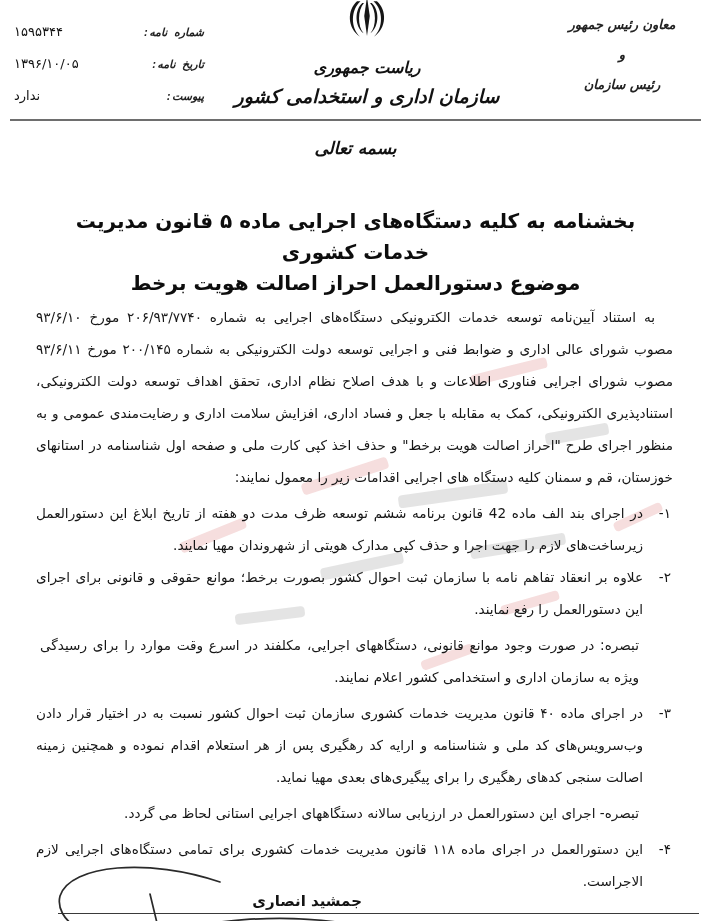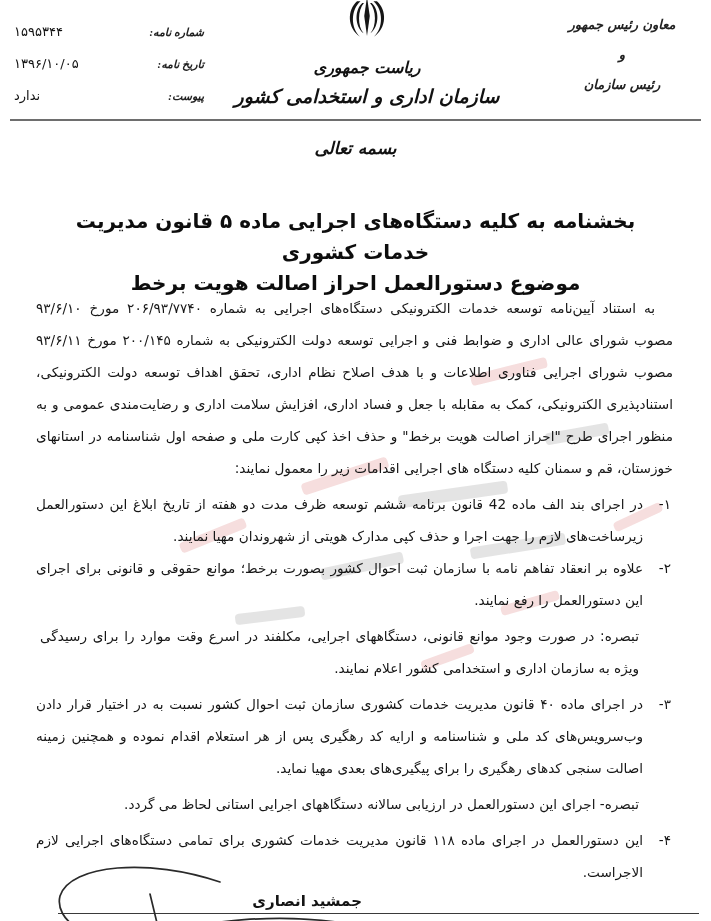--- a/index.html
+++ b/index.html
@@ -27,21 +27,21 @@
   }
   .hdr-center .l2{
     font-family:"DejaVu Serif",serif;font-style:italic;font-weight:bold;
     font-size:19px;margin-top:8px;color:#111;
   }
   .hdr-meta{
     position:absolute;top:24px;left:14px;width:190px;direction:rtl;
   }
   .meta-row{display:flex;justify-content:space-between;align-items:baseline;height:32px;}
   .meta-label{
-    font-family:Liberation Serif, serif;font-style:italic;font-weight:bold;
+    font-family:Liberation Mono, monospace;font-style:italic;font-weight:bold;
     font-size:11px;color:#222;
   }
   .meta-value{font-size:13px;color:#111;letter-spacing:.5px;}
   .hdr-rule{
     position:absolute;top:119px;left:10px;right:10px;height:0;
     border-top:2px solid #6e6e6e;
   }
 
   
   .besmele{
@@ -52,21 +52,21 @@
   .doc-title{
     position:absolute;top:206px;left:60px;right:60px;text-align:center;
     direction:rtl;font-weight:bold;font-size:20px;line-height:31px;color:#0d0d0d;
   }
 
   
   .body-text{
     position:absolute;top:288px;left:36px;right:38px;direction:rtl;
     font-size:13.6px;line-height:32px;text-align:justify;color:#161616;z-index:2;
   }
-  .intro{text-indent:18px;margin:4px 0 4px 0;}
+  .intro{text-indent:18px;margin:13px 0 4px 0;}
   .item{position:relative;padding-right:30px;margin:0;}
   .item .num{position:absolute;right:2px;top:0;}
   .item .note{margin:4px;}
 
   
   .sig{position:absolute;top:852px;left:30px;width:390px;height:110px;z-index:3;}
   .sig-name{
     position:absolute;top:40px;right:58px;direction:rtl;
     font-weight:bold;font-size:15px;color:#141414;
   }

